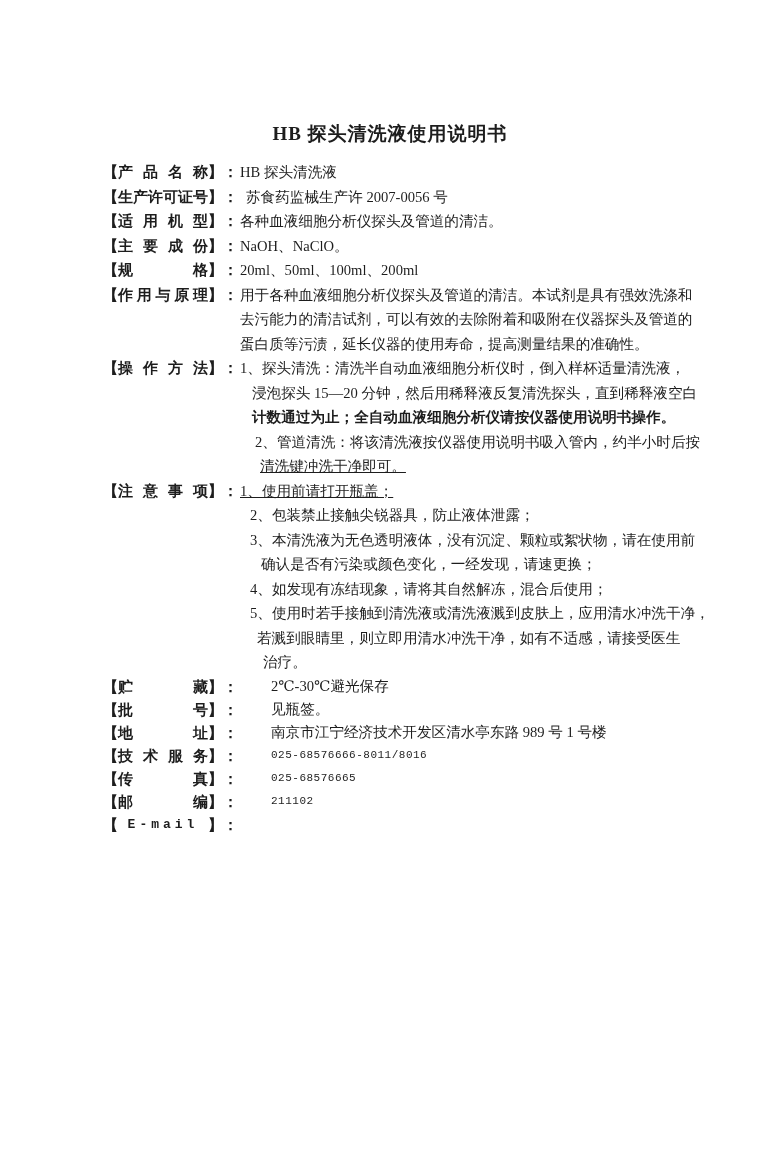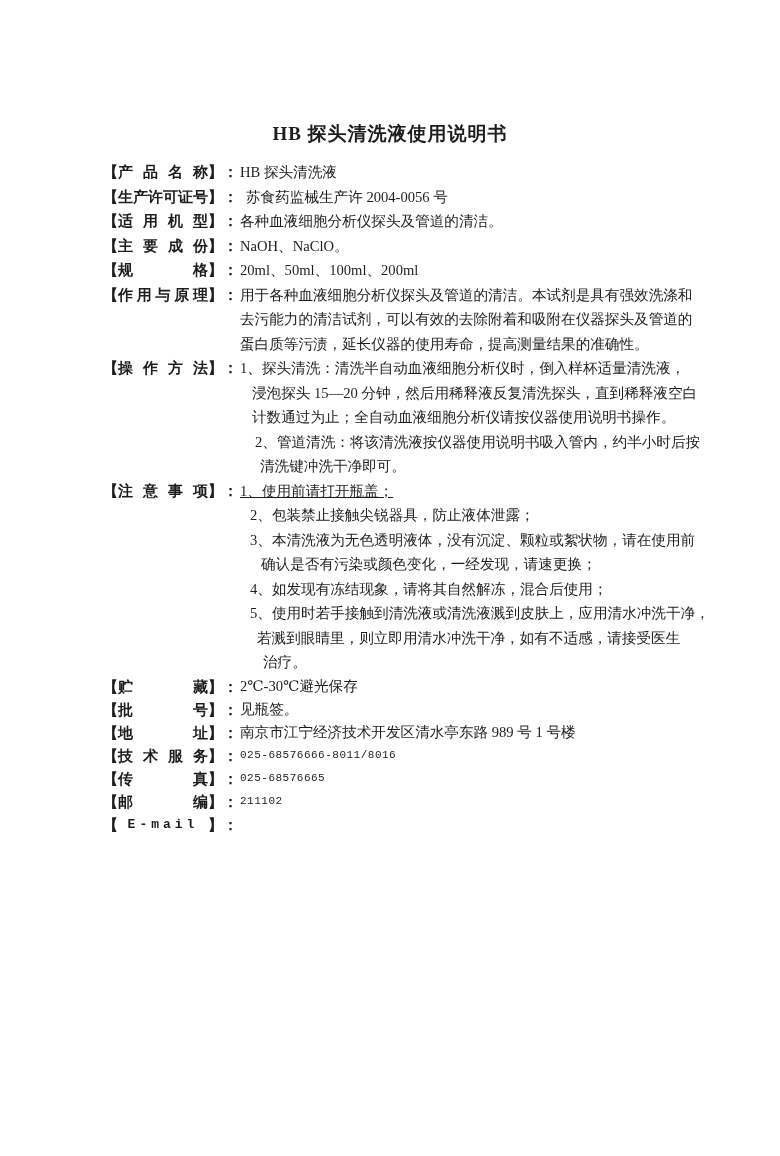--- a/index.html
+++ b/index.html
@@ -23,21 +23,21 @@
   }
   .fields {
     margin: 13px 96px 0 103px;
   }
   .row {
     display: flex;
     align-items: flex-start;
     line-height: 24.5px;
     font-size: 14.6px;
   }
-  .row-bottom { line-height: 23px; }
+  .row-bottom { line-height: 23px; gap: 31px; }
   .row-label {
     flex: 0 0 137px;
     white-space: nowrap;
     font-family: "Liberation Sans", "DejaVu Sans", sans-serif;
     font-weight: bold;
     font-size: 15px;
   }
   .lt {
     display: inline-block;
     width: 90px;
@@ -70,21 +70,21 @@
   <div class="fields">
       <div class="row">
         <div class="row-label"><span class="br">【</span><span class="lt">产品名称</span><span class="br">】</span><span class="cl">：</span></div>
         <div class="row-content">
           <div class="line" style="padding-left: 0px;">HB 探头清洗液</div>
         </div>
       </div>
       <div class="row">
         <div class="row-label"><span class="br">【</span><span class="lt">生产许可证号</span><span class="br">】</span><span class="cl">：</span></div>
         <div class="row-content">
-          <div class="line" style="padding-left: 6px;">苏食药监械生产许 2004-0056 号</div>
+          <div class="line" style="padding-left: 6px;">苏食药监械生产许 2007-0056 号</div>
         </div>
       </div>
       <div class="row">
         <div class="row-label"><span class="br">【</span><span class="lt">适用机型</span><span class="br">】</span><span class="cl">：</span></div>
         <div class="row-content">
           <div class="line" style="padding-left: 0px;">各种血液细胞分析仪探头及管道的清洁。</div>
         </div>
       </div>
       <div class="row">
         <div class="row-label"><span class="br">【</span><span class="lt">主要成份</span><span class="br">】</span><span class="cl">：</span></div>
@@ -104,23 +104,23 @@
           <div class="line" style="padding-left: 0px;">用于各种血液细胞分析仪探头及管道的清洁。本试剂是具有强效洗涤和</div>
           <div class="line" style="padding-left: 0px;">去污能力的清洁试剂，可以有效的去除附着和吸附在仪器探头及管道的</div>
           <div class="line" style="padding-left: 0px;">蛋白质等污渍，延长仪器的使用寿命，提高测量结果的准确性。</div>
         </div>
       </div>
       <div class="row">
         <div class="row-label"><span class="br">【</span><span class="lt">操作方法</span><span class="br">】</span><span class="cl">：</span></div>
         <div class="row-content">
           <div class="line" style="padding-left: 0px;">1、探头清洗：清洗半自动血液细胞分析仪时，倒入样杯适量清洗液，</div>
           <div class="line" style="padding-left: 12px;">浸泡探头 15—20 分钟，然后用稀释液反复清洗探头，直到稀释液空白</div>
-          <div class="line" style="padding-left: 12px;">计数通过为止；全自动血液细胞分析仪请按仪器使用说明书操作。</div>
+          <div class="line" style="padding-left: 12px; font-weight: bold;">计数通过为止；全自动血液细胞分析仪请按仪器使用说明书操作。</div>
           <div class="line" style="padding-left: 15px;">2、管道清洗：将该清洗液按仪器使用说明书吸入管内，约半小时后按</div>
-          <div class="line" style="padding-left: 20px;">清洗键冲洗干净即可。</div>
+          <div class="line" style="padding-left: 20px; text-decoration: underline;">清洗键冲洗干净即可。</div>
         </div>
       </div>
       <div class="row">
         <div class="row-label"><span class="br">【</span><span class="lt">注意事项</span><span class="br">】</span><span class="cl">：</span></div>
         <div class="row-content">
           <div class="line" style="padding-left: 0px; text-decoration: underline;">1、使用前请打开瓶盖；</div>
           <div class="line" style="padding-left: 10px;">2、包装禁止接触尖锐器具，防止液体泄露；</div>
           <div class="line" style="padding-left: 10px;">3、本清洗液为无色透明液体，没有沉淀、颗粒或絮状物，请在使用前</div>
           <div class="line" style="padding-left: 21px;">确认是否有污染或颜色变化，一经发现，请速更换；</div>
           <div class="line" style="padding-left: 10px;">4、如发现有冻结现象，请将其自然解冻，混合后使用；</div>

